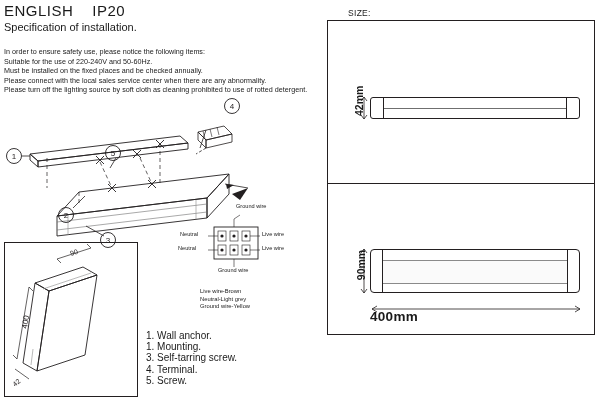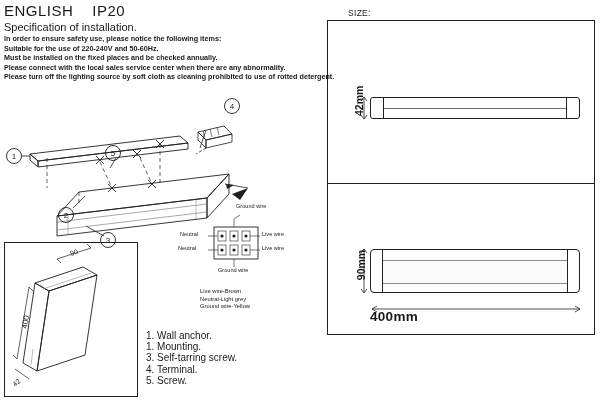--- a/index.html
+++ b/index.html
@@ -31,22 +31,21 @@
     align-items: baseline;
     gap: 19px;
     font-size: 15px;
     letter-spacing: .5px;
   }
   #spec-line {
     font-size: 11px;
     margin-top: 2px;
   }
   .notes {
-    margin-top: 1px;
-    font-weight: bold;
+    margin-top: 14px;
   }
   .notes div {
     font-size: 7.2px;
     line-height: 9.6px;
     white-space: nowrap;
   }
   
   #size-label {
     position: absolute;
     left: 348px; top: 8px;

